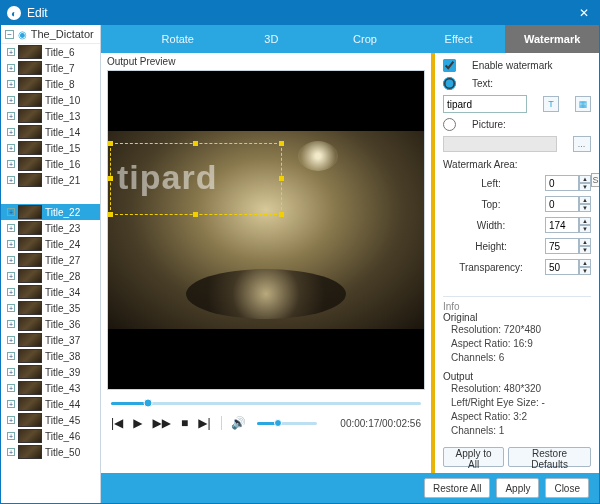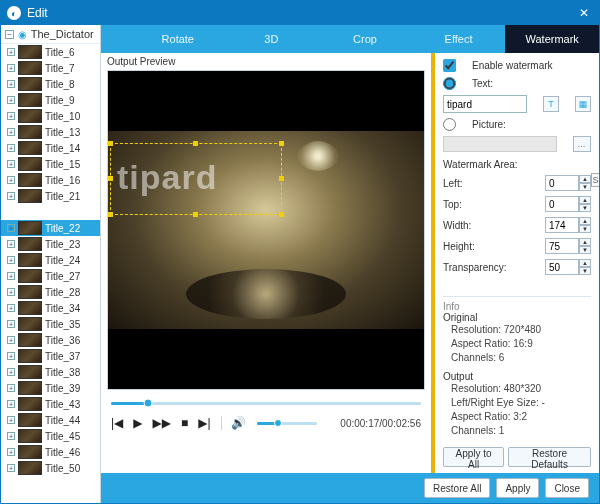--- a/index.html
+++ b/index.html
@@ -14,21 +14,21 @@
   .sidebar-root { display: flex; align-items: center; gap: 4px; padding: 3px 4px; font-size: 11px; border-bottom: 1px solid #e6eef5; color: #333; }
   .sidebar-root .minus { width: 9px; height: 9px; border: 1px solid #7aa; display: flex; align-items: center; justify-content: center; font-size: 8px; color: #358; cursor: pointer; }
   .sidebar-root .disc { color: #2aa7e1; font-size: 10px; }
   .sidebar-item { display: flex; align-items: center; gap: 3px; padding: 1px 4px 1px 6px; font-size: 10px; color: #333; cursor: pointer; }
   .sidebar-item .plus { width: 8px; height: 8px; border: 1px solid #7aa; display: flex; align-items: center; justify-content: center; font-size: 7px; color: #358; }
   .sidebar-item .thumb { width: 24px; height: 14px; background: linear-gradient(135deg,#3a2d1a,#5c4a2e,#2a1f10); border: 1px solid #333; }
   .sidebar-item.selected { background: #2aa7e1; color: #fff; margin-top: 16px; }
   .main { flex: 1; display: flex; flex-direction: column; min-width: 0; }
   .tabs { height: 28px; background: #2aa7e1; display: flex; align-items: stretch; }
   .tabs .tab { flex: 1; display: flex; align-items: center; justify-content: center; color: #eaf6fc; font-size: 11px; cursor: pointer; }
-  .tabs .tab.active { background: #0f172a; color: #fff; font-weight: 400; }
+  .tabs .tab.active { background: #737373; color: #fff; font-weight: 700; }
   .tabs .spacer-left { width: 30px; }
   .content { flex: 1; display: flex; min-height: 0; background: #fff; }
   .preview-col { flex: 1; display: flex; flex-direction: column; border-right: 4px solid #eab308; min-width: 0; }
   .preview-label { font-size: 10px; color: #333; padding: 3px 6px; }
   .preview-box { margin: 0 6px; border: 1px solid #c9d6e0; background: #000; flex: 0 0 320px; position: relative; overflow: hidden; }
   .video-frame { position: absolute; left: 0; right: 0; top: 60px; bottom: 60px; background: radial-gradient(ellipse at 50% 40%, #d8c99a 0%, #8a7a4e 30%, #4a3f28 60%, #1a140c 100%); }
   .floor-star { position: absolute; left: 50%; bottom: 10px; transform: translateX(-50%); width: 160px; height: 50px; background: radial-gradient(circle at 50% 50%, #c9b98a 0%, #3a3020 40%, #1a140c 70%); border-radius: 50%; opacity: 0.85; }
   .chandelier { position: absolute; left: 60%; top: 10px; width: 40px; height: 30px; background: radial-gradient(circle,#fff8d8 10%,rgba(255,240,180,0.1) 70%); border-radius: 50%; opacity: 0.9; }
   .wm-box { position: absolute; left: 2px; top: 72px; width: 172px; height: 72px; border: 1px dashed #f0d000; }
   .wm-box .handle { position: absolute; width: 5px; height: 5px; background: #f0d000; }
@@ -51,21 +51,21 @@
   .panel { width: 164px; padding: 6px 8px; font-size: 10px; color: #333; display: flex; flex-direction: column; gap: 5px; overflow: hidden; position: relative; }
   .row { display: flex; align-items: center; gap: 16px; }
   .row label { flex: 0 0 auto; }
   .panel input[type=checkbox], .panel input[type=radio] { accent-color: #2aa7e1; cursor: pointer; }
   .text-input { flex: 1; min-width: 0; height: 18px; border: 1px solid #9bb; padding: 0 3px; font-size: 10px; }
   .icon-btn { width: 16px; height: 16px; border: 1px solid #a7b9c6; background: #f2f8fc; display: flex; align-items: center; justify-content: center; font-size: 9px; color: #2aa7e1; cursor: pointer; }
   .pic-path { flex: 1; height: 16px; background: #e8e8e8; border: 1px solid #ccc; }
   .browse { width: 18px; height: 16px; border: 1px solid #a7b9c6; background: #f2f8fc; display: flex; align-items: center; justify-content: center; cursor: pointer; font-size: 8px; letter-spacing: 1px; }
   .section-title { margin-top: 2px; color: #333; }
   .field-row { display: flex; align-items: center; gap: 4px; justify-content: flex-end; }
-  .field-row .lbl { flex: 1; text-align: left; padding-right: 2px; }
+  .field-row .lbl { flex: 1; text-align: center; padding-right: 2px; }
   .spinner { display: flex; align-items: center; }
   .spinner input { width: 34px; height: 16px; border: 1px solid #a7b9c6; text-align: left; padding: 0 3px; font-size: 10px; }
   .spinner .arrows { display: flex; flex-direction: column; }
   .spinner .arrows span { width: 12px; height: 8px; border: 1px solid #a7b9c6; background: #f2f8fc; font-size: 6px; display: flex; align-items: center; justify-content: center; cursor: pointer; }
   .spacer { flex: 1; }
   .info-sec { border-top: 1px solid #dde6ee; margin-top: 4px; padding-top: 4px; }
   .info-sec .muted { color: #888; }
   .info-line { padding-left: 8px; color: #444; line-height: 1.4; }
   .panel-buttons { display: flex; gap: 4px; margin-top: 4px; }
   .panel-buttons button, .footer button { height: 20px; padding: 0 8px; font-size: 10px; border: 1px solid #a7b9c6; background: #f2f8fc; color: #333; cursor: pointer; border-radius: 2px; }
@@ -106,25 +106,20 @@
           <span>Title_7</span>
         </div>
         <div class="sidebar-item">
           <span class="plus">+</span>
           <span class="thumb"></span>
           <span>Title_8</span>
         </div>
         <div class="sidebar-item">
           <span class="plus">+</span>
           <span class="thumb"></span>
-          <span>Title_9</span>
-        </div>
-        <div class="sidebar-item">
-          <span class="plus">+</span>
-          <span class="thumb"></span>
           <span>Title_10</span>
         </div>
         <div class="sidebar-item">
           <span class="plus">+</span>
           <span class="thumb"></span>
           <span>Title_13</span>
         </div>
         <div class="sidebar-item">
           <span class="plus">+</span>
           <span class="thumb"></span>

